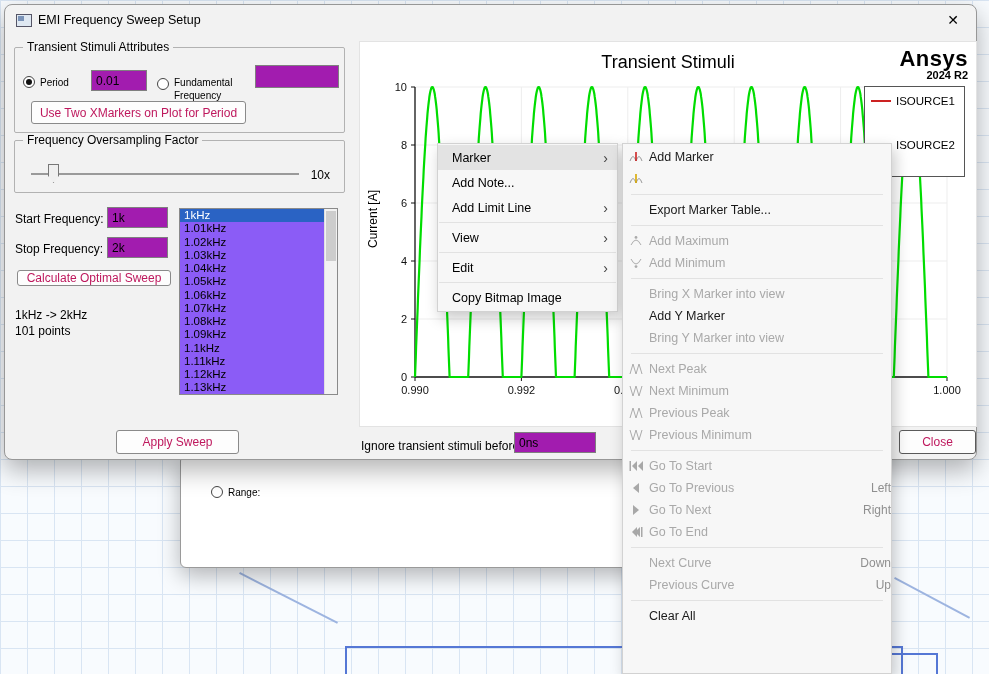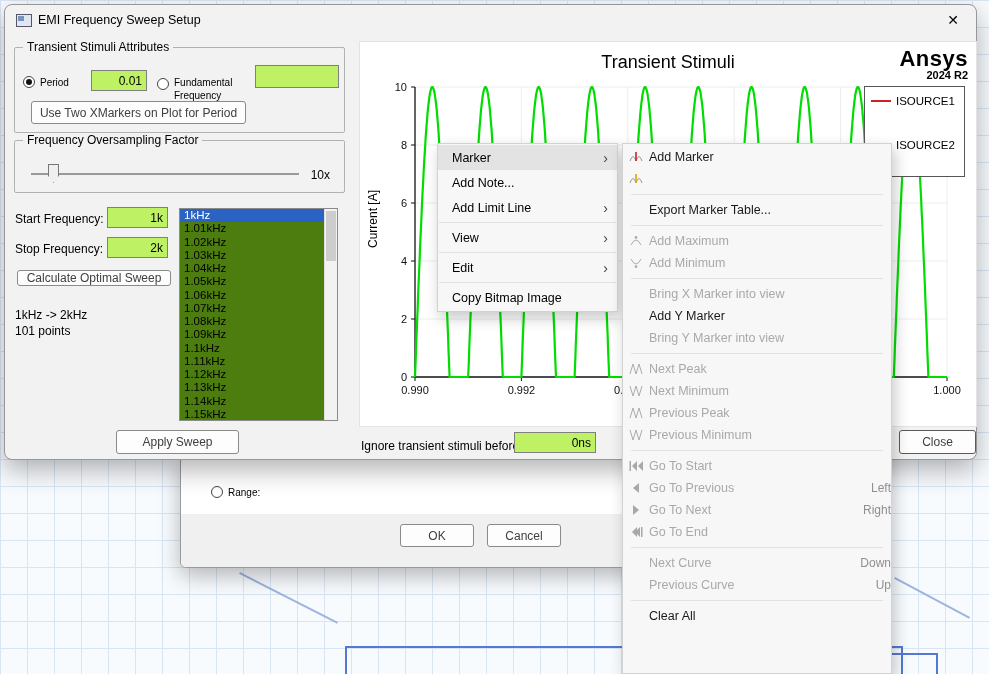--- a/index.html
+++ b/index.html
@@ -13,24 +13,24 @@
     background-size:27px 27px;}
   .wire{position:absolute;height:2px;background:#9db4e0;transform-origin:0 0;}
   .wire1{left:240px;top:572px;width:110px;transform:rotate(27deg);}
   .wire2{left:895px;top:577px;width:85px;transform:rotate(28deg);}
   .comp{position:absolute;border:2px solid #5577d5;}
   .compA{left:345px;top:646px;width:558px;height:44px;}
   .compB{left:700px;top:653px;width:238px;height:36px;}
 
   
   .btn{display:block;position:absolute;background:#fdfdfd;border:1px solid #8a8a8a;
-       border-radius:3px;font:12px "Liberation Sans",sans-serif;color:#404040;
+       border-radius:3px;font:12px "Liberation Sans",sans-serif;color:#be185d;
        text-align:center;padding:0;cursor:default;}
-  .tin{position:absolute;background:#bef264;border:1px solid #7f7f7f;
-       font:12px "Liberation Sans",sans-serif;padding:1px 4px;text-align:right;}
+  .tin{position:absolute;background:#a21caf;border:1px solid #7f7f7f;
+       font:12px "Liberation Sans",sans-serif;padding:1px 4px;}
   .radio{display:inline-block;width:12px;height:12px;border:1px solid #444;
          border-radius:50%;background:#fff;position:relative;flex:0 0 12px;}
   .radio.checked::after{content:"";position:absolute;left:2px;top:2px;width:6px;height:6px;
          border-radius:50%;background:#111;}
   .radio-row{position:absolute;display:flex;align-items:center;gap:5px;font-size:10px;}
 
   
   .bg-dialog{position:absolute;left:180px;top:455px;width:601px;height:113px;
       background:#fff;border:1px solid #9a9a9a;border-radius:6px;
       box-shadow:0 8px 22px rgba(0,0,0,.28);overflow:hidden;}
@@ -67,21 +67,21 @@
   .slider-value{position:absolute;right:14px;top:27px;font-size:12px;}
 
   .lbl-start{position:absolute;left:10px;top:207px;}
   .in-start{left:102px;top:202px;width:61px;height:21px;}
   .lbl-stop{position:absolute;left:10px;top:237px;}
   .in-stop{left:102px;top:232px;width:61px;height:21px;}
   .btn-calc{left:12px;top:265px;width:154px;height:16px;}
   .txt-range{position:absolute;left:10px;top:303px;}
   .txt-points{position:absolute;left:10px;top:319px;}
 
-  .listbox{position:absolute;left:174px;top:203px;width:159px;height:213px;background:#4d7c0f;
+  .listbox{position:absolute;left:174px;top:203px;width:159px;height:187px;background:#8b5cf6;
       border:1px solid #8a8a8a;overflow:hidden;}
   .list-items{position:absolute;left:0;top:0;right:13px;bottom:0;}
   .li{height:13.25px;line-height:13.25px;font-size:11.5px;padding-left:4px;white-space:nowrap;}
   .li.selected{background:#2a63c4;color:#fff;}
   .scrollbar{position:absolute;right:0;top:0;width:13px;bottom:0;background:#f2f2f2;border-left:1px solid #e0e0e0;}
   .thumb{position:absolute;left:1px;right:1px;top:2px;height:50px;background:#cdcdcd;}
 
   .btn-apply{left:111px;top:425px;width:123px;height:24px;}
 
   
@@ -131,24 +131,20 @@
   <div class="wire wire1"></div>
   <div class="wire wire2"></div>
   <div class="comp compA"></div>
   <div class="comp compB"></div>
 
   <div class="bg-dialog">
     <label class="radio-row" style="left:30px;top:30px;">
       <span class="radio"></span>
       <span>Range:</span>
     </label>
-    <div class="bg-dialog-footer">
-      <button class="btn bgd-ok">OK</button>
-      <button class="btn bgd-cancel">Cancel</button>
-    </div>
   </div>
 
   <div class="dialog">
     <div class="titlebar">
       <span class="win-icon">
         <svg width="16" height="13">
             <rect x="0.5" y="0.5" width="15" height="12" fill="#dfe8f2" stroke="#556"></rect>
             <rect x="2" y="2" width="6" height="5" fill="#7a93b8"></rect>
           </svg>
       </span>

